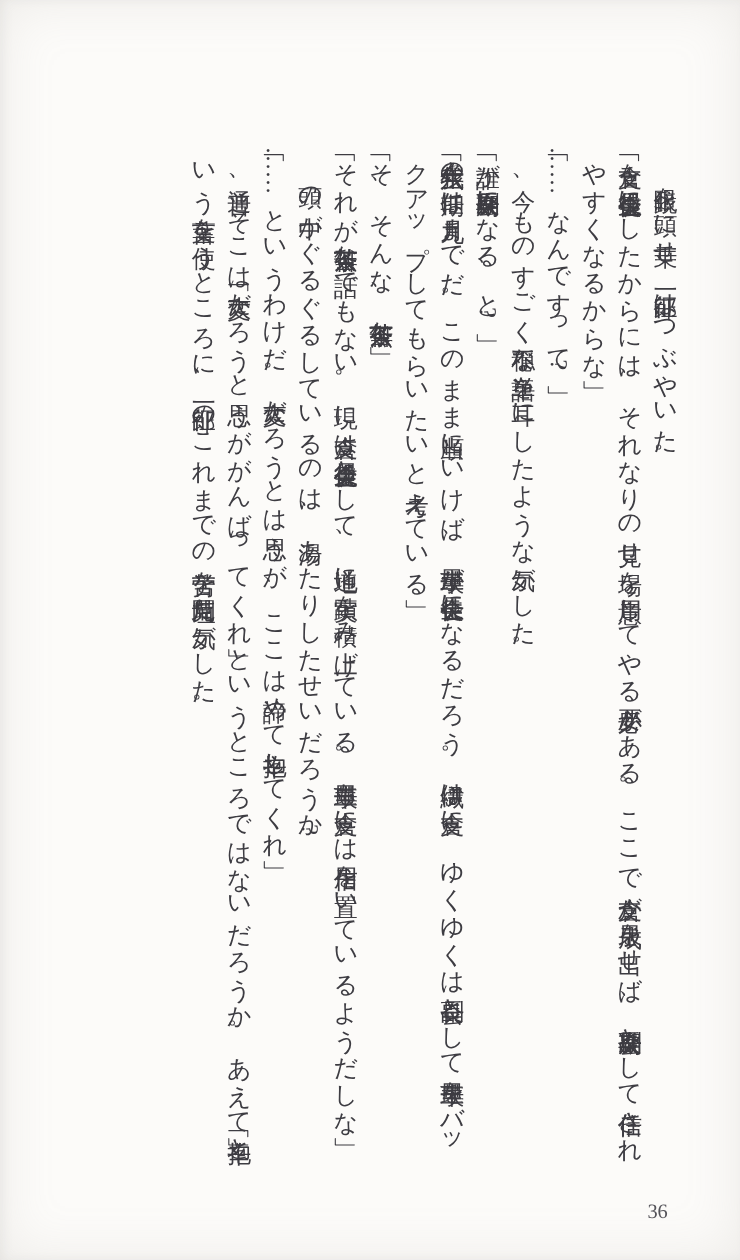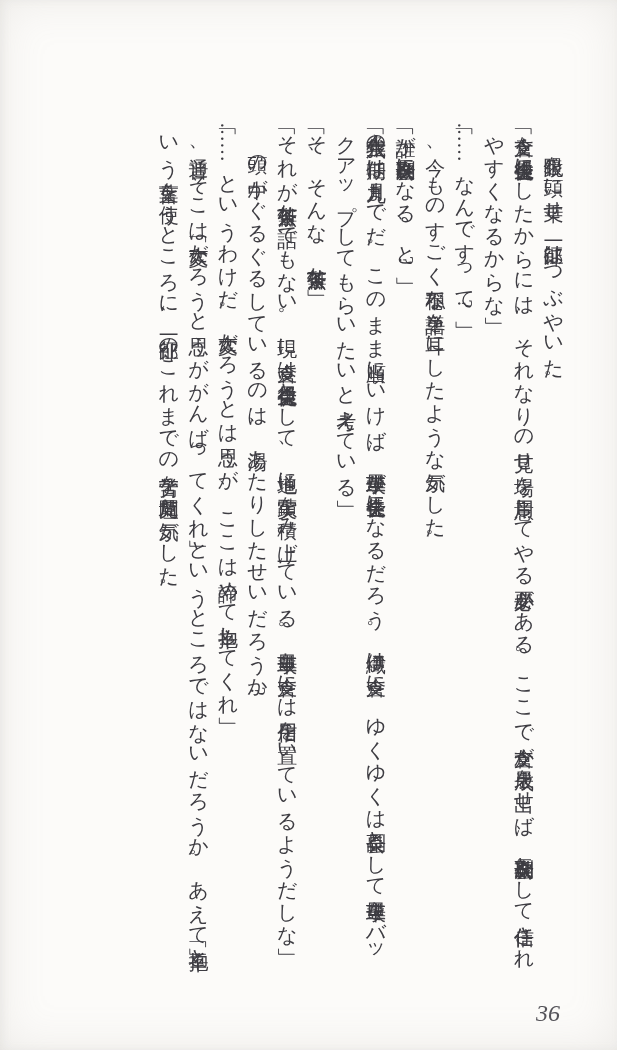--- a/index.html
+++ b/index.html
@@ -40,22 +40,21 @@
   }
   .para.indent {
     text-indent: 1em;
   }
   .page-number {
     position: absolute;
     left: 528px;
     top: 1000px;
     width: 40px;
     text-align: center;
-    font-style: italic;
-    font-size: 24px;
+    font-size: 17px;
     color: #55545a;
   }
 </style>
 </head>
 <body style="background: rgb(252, 251, 249);">
 
 <div class="page">
   <div class="text-block" style="color: rgb(61, 60, 66);">
       <p class="para indent">眼鏡を頭に乗せ、征一郎はつぶやいた。</p>
       <p class="para">「支倉を生徒会役員にしたからには、それなりの見せ場を用意してやる必要がある。ここで支倉が成果を出せば、次期副会長として信任されやすくなるからな」</p>

